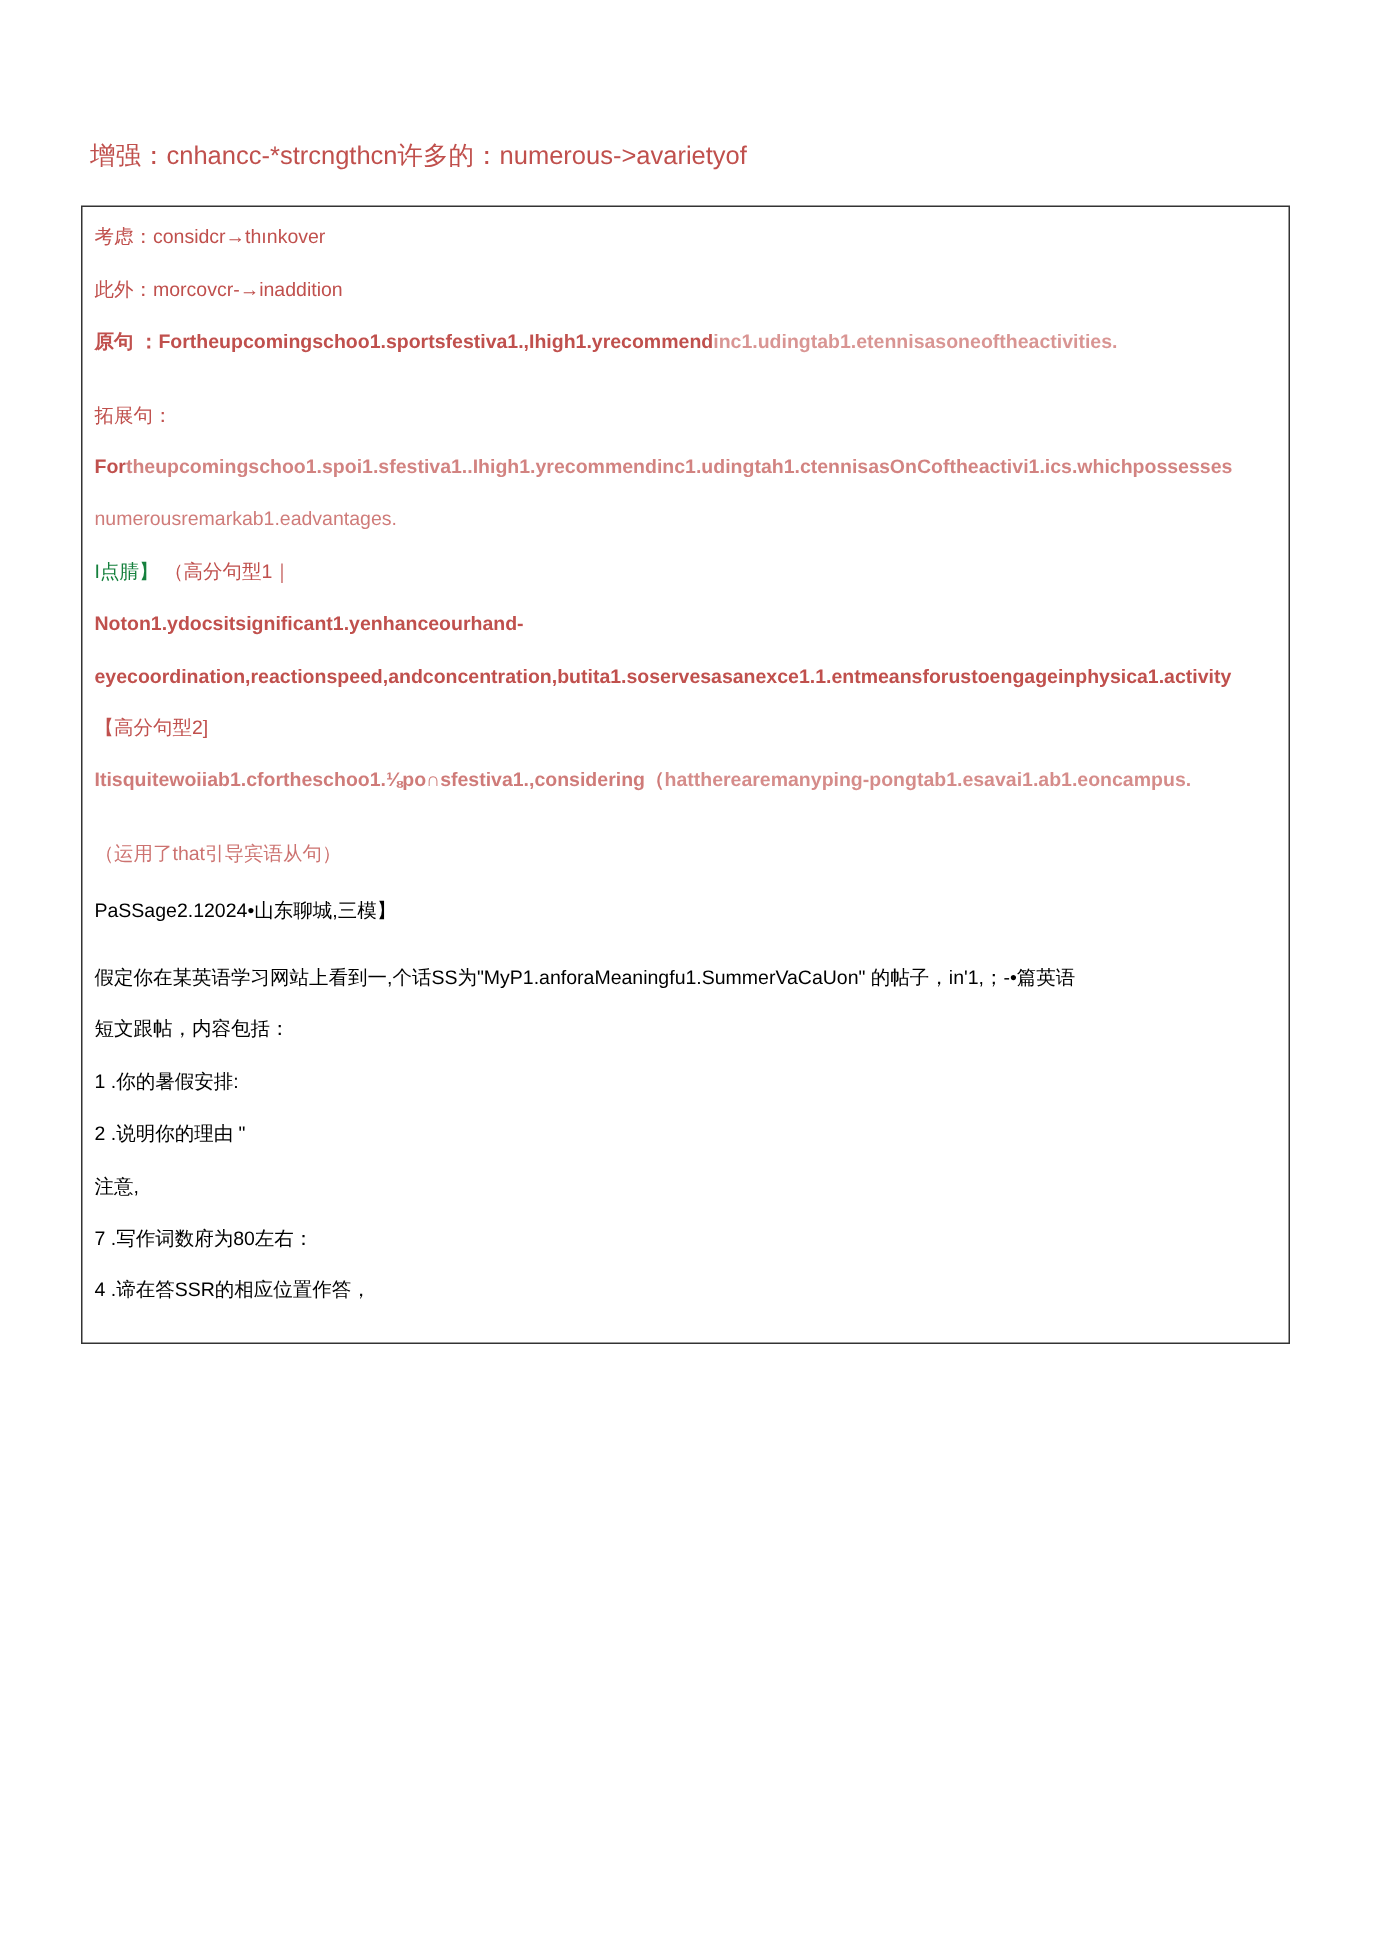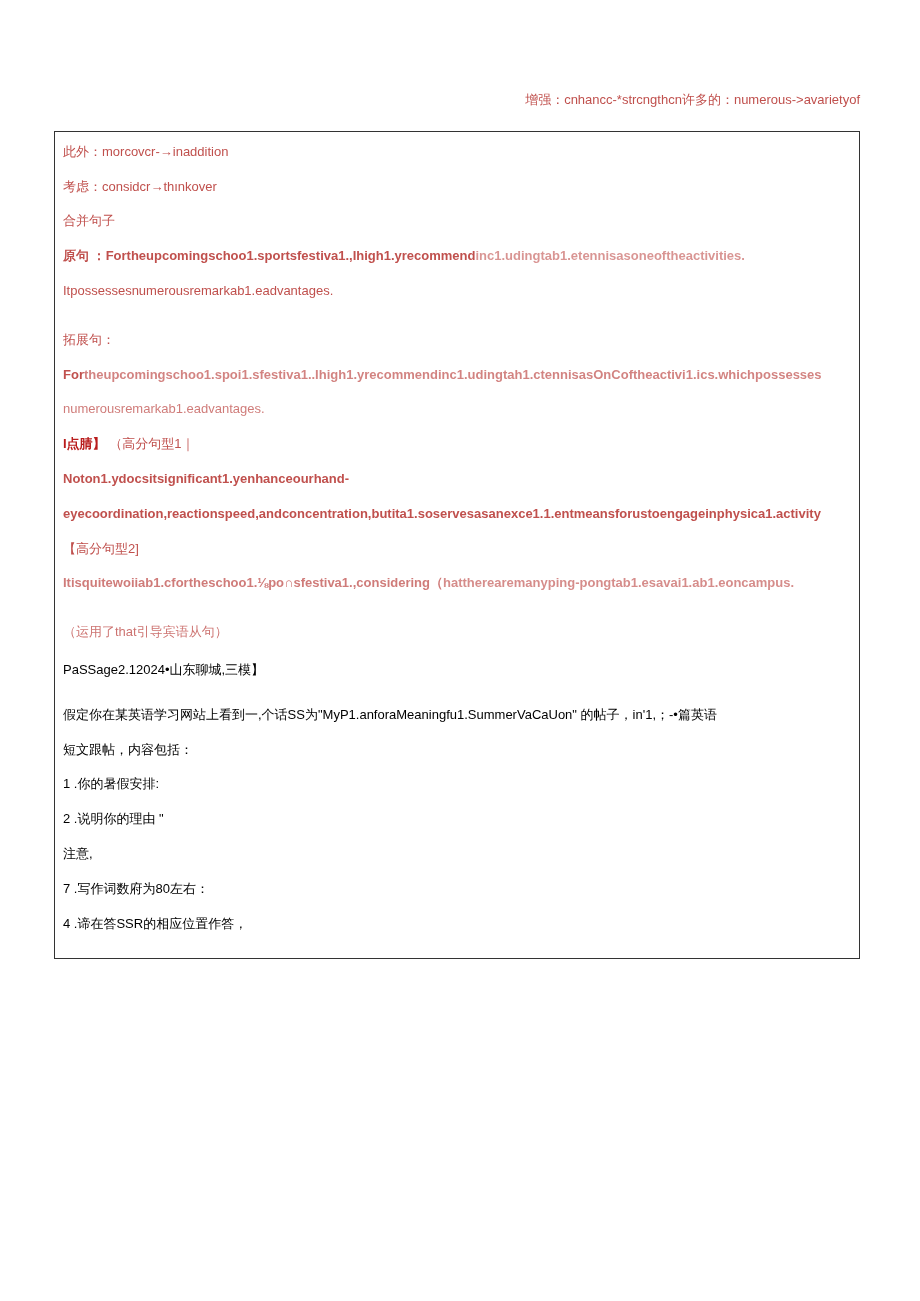--- a/index.html
+++ b/index.html
@@ -9,57 +9,54 @@
     background: #ffffff;
     font-family: "SimSun", "Microsoft YaHei", sans-serif;
     font-size: 14px;
     line-height: 1.6;
     color: #333;
     padding: 10px 0;
   }
   .outer-line {
     padding: 80px 60px 10px 60px;
     color: #c0504d;
-    font-size: 13px;
-    text-align: right;
+    font-size: 17px;
   }
   .box {
     border: 1px solid #333;
     margin: 10px 60px 10px 54px;
     padding: 10px 8px;
   }
   .row {
     margin-bottom: 14px;
     font-size: 13px;
     word-break: break-all;
   }
   .red { color: #c0504d; }
   .black { color: #000; }
-  .red-bold { color: #b91c1c; font-weight: bold; text-align: center; }
+  .red-bold { color: #15803d; font-weight: normal; text-align: center; }
   .gap { margin-top: 28px; }
   .gap-lg { margin-top: 40px; }
   .nowrap { word-break: break-all; font-weight: bold; }
   .list-row { color: #000; font-size: 13px; margin-bottom: 14px; }
   .title-row { color: #000; font-size: 13px; margin-bottom: 24px; margin-top: 17px; }
 </style>
 </head>
 <body>
 
 <div class="outer-line red">增强：cnhancc-*strcngthcn许多的：numerous-&gt;avarietyof</div>
 
 <div class="box">
 
+  <div class="row red">考虑：considcr→thınkover</div>
   <div class="row red">此外：morcovcr-→inaddition</div>
-  <div class="row red">考虑：considcr→thınkover</div>
-  <div class="row red">合并句子</div>
 
   <div class="row nowrap">
     <span class="red">原句 ：</span><span class="red">Fortheupcomingschoo1.sportsfestiva1.,Ihigh1.yrecommend</span><span class="red" style="opacity:0.6">inc1.udingtab1.e</span><span class="red" style="opacity:0.6">tennisasoneoftheactivities.</span>
   </div>
-  <div class="row red">Itpossessesnumerousremarkab1.eadvantages.</div>
 
   <div class="row red gap">拓展句：</div>
   <div class="row nowrap">
     <span class="red">For</span><span class="red" style="opacity:0.7">theupcomingschoo1.spoi1.sfestiva1..Ihigh1.yrecommendinc1.udingtah1.ctennisasOnCoftheactivi1.ics.whichpossesses</span>
   </div>
   <div class="row red" style="opacity:0.75">numerousremarkab1.eadvantages.</div>
 
   <div class="row">
     <span class="red-bold">I点腈】</span>
     <span class="red">（高分句型1｜</span>

